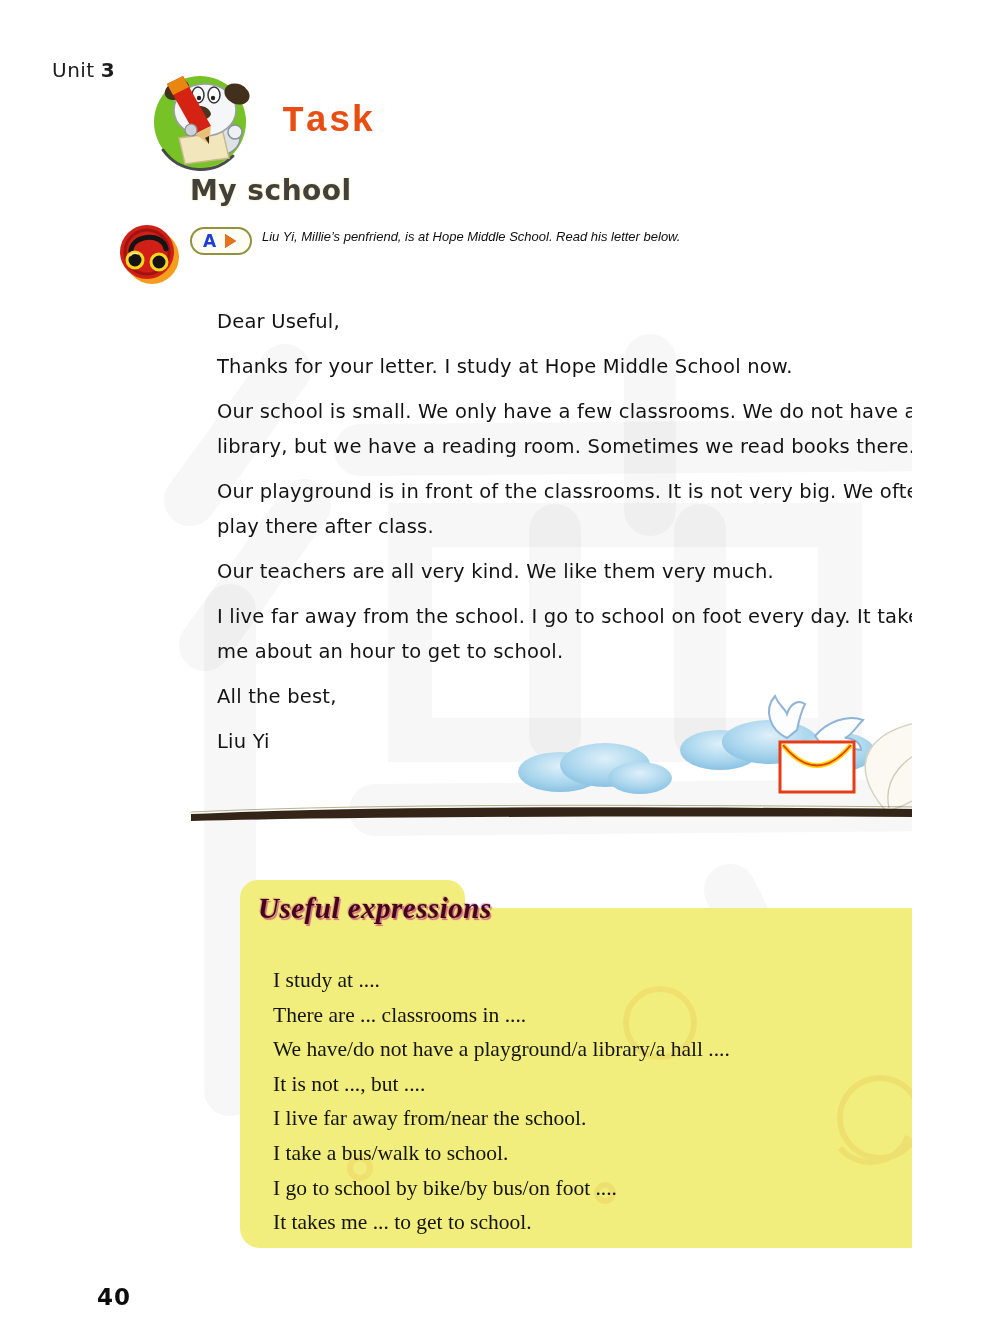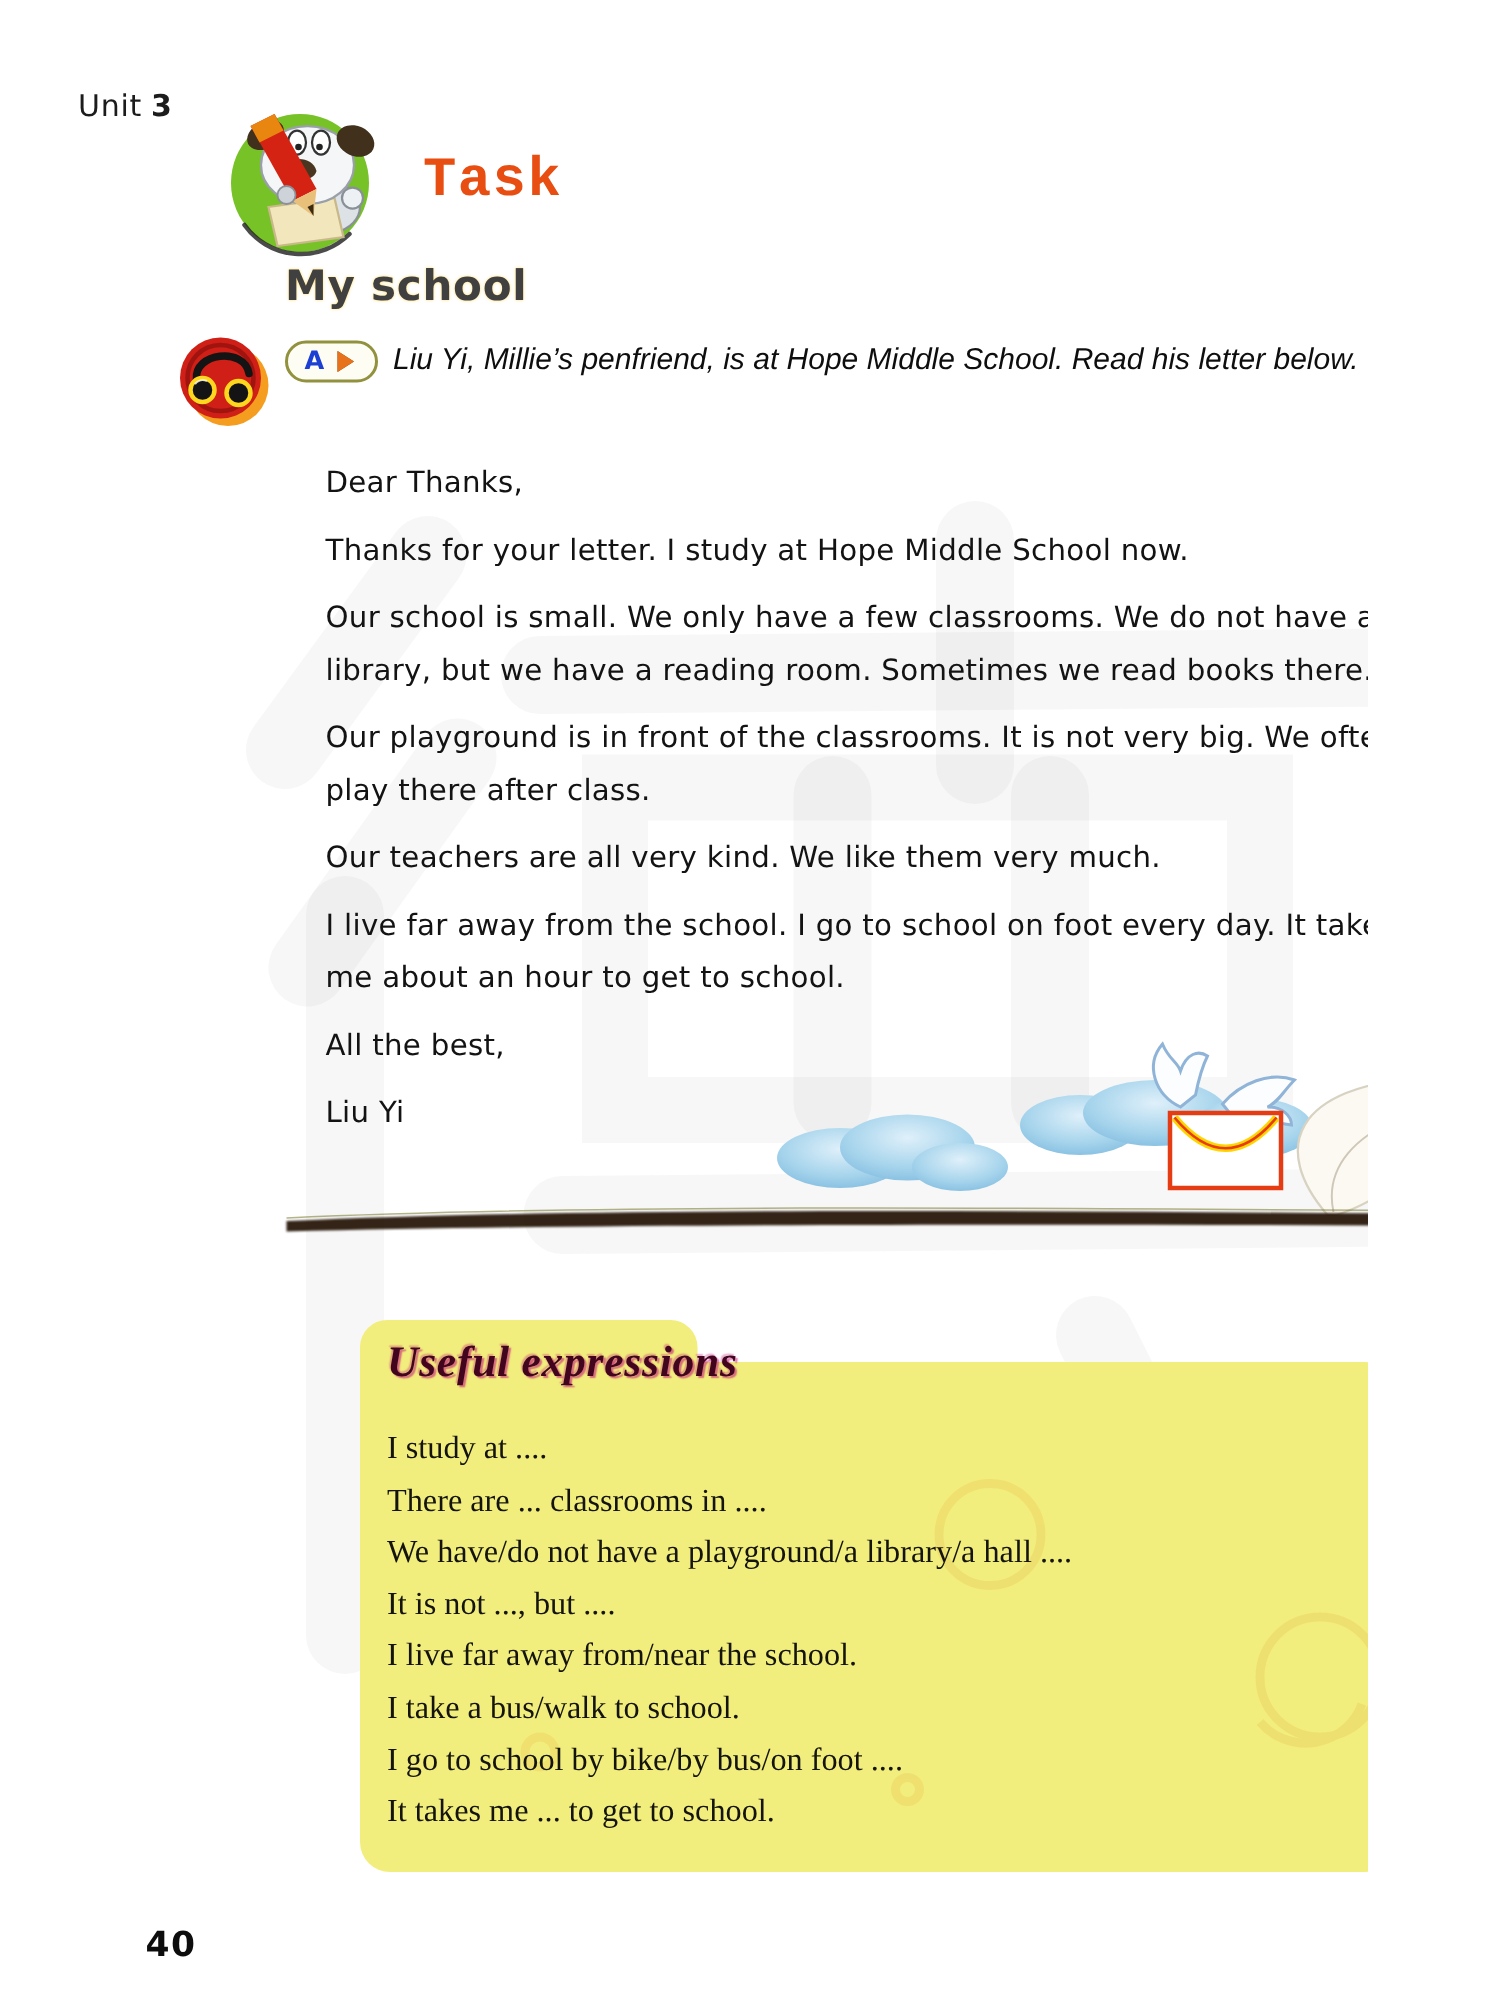--- a/index.html
+++ b/index.html
@@ -47,21 +47,21 @@
   .a-pill .tri{
     width:0;height:0;margin-left:9px;
     border-left:11px solid #e8721c;
     border-top:7px solid transparent;
     border-bottom:7px solid transparent;
     filter:drop-shadow(0 0 .5px #7a3a08);
   }
   .instruction{
     position:absolute;left:262px;top:229px;width:690px;
     font-family:"Liberation Sans",sans-serif;
-    font-style:italic;font-size:20px;color:#0e0e0e;
+    font-style:italic;font-size:13px;color:#0e0e0e;
   }
   
   .letter-paper{position:absolute;left:185px;top:288px;width:785px;height:545px;}
   .letter-text{
     position:absolute;left:32px;top:16px;width:728px;
     font-size:19.5px;line-height:35px;color:#131313;
     letter-spacing:.2px;
   }
   .letter-text p{margin:0 0 10px 0;}
   .paper-art{position:absolute;left:0;top:0;}
@@ -86,21 +86,21 @@
     font-family:"Liberation Serif",serif;
     font-style:italic;font-weight:bold;
     font-size:29px;letter-spacing:.5px;
     color:#41061d;
     text-shadow:1.5px 1.5px 1px rgba(196,22,120,.6),-1px -1px 1px rgba(196,22,120,.35);
   }
   .ue-list{
     position:absolute;left:258px;top:948px;width:650px;
     font-family:"Liberation Serif",serif;
     font-size:21.5px;line-height:34.6px;color:#14140c;
-    list-style:none;margin:0;padding:0;
+    list-style:none;margin:15px;padding:0;
   }
   .ue-doodles{position:absolute;left:240px;top:908px;pointer-events:none;}
   
   .page-number{
     position:absolute;left:50px;top:1284px;
     font-size:23px;font-weight:bold;color:#0d0d0d;letter-spacing:1px;margin-left:47px;
   }
 </style>
 </head>
 <body>
@@ -215,21 +215,21 @@
         <path d="M772 10 C 777 130 774 300 770 415 C 768 458 760 492 740 510" fill="none" stroke="#4a2a10" stroke-width="4" stroke-linecap="round" opacity=".9"></path>
 
         <path d="M700 522 C 662 478 676 436 766 430 C 770 470 756 506 706 522 Z" fill="#fbf9f2" stroke="#d8d2c2" stroke-width="1.5"></path>
         <path d="M704 520 C 698 492 716 466 764 452" fill="none" stroke="#cfc8b8" stroke-width="1.3"></path>
 
         <path d="M6 526 C 200 517 480 519 742 521 L 742 529 C 480 528 200 528 6 533 Z" fill="#241305" opacity=".92" style="filter:blur(0.7px)"></path>
         <path d="M6 524 C 200 515 480 517 742 519" fill="none" stroke="#6a6a14" stroke-width="1" opacity=".5"></path>
       </svg>
 
       <div class="letter-text">
-        <p>Dear Thanks,</p>
+        <p>Dear Useful,</p>
         <p>Thanks for your letter. I study at Hope Middle School now.</p>
         <p>Our school is small. We only have a few classrooms. We do not have a library, but we have a reading room. Sometimes we read books there.</p>
         <p>Our playground is in front of the classrooms. It is not very big. We often play there after class.</p>
         <p>Our teachers are all very kind. We like them very much.</p>
         <p>I live far away from the school. I go to school on foot every day. It takes me about an hour to get to school.</p>
         <p>All the best,</p>
         <p>Liu Yi</p>
       </div>
     </div>
 

